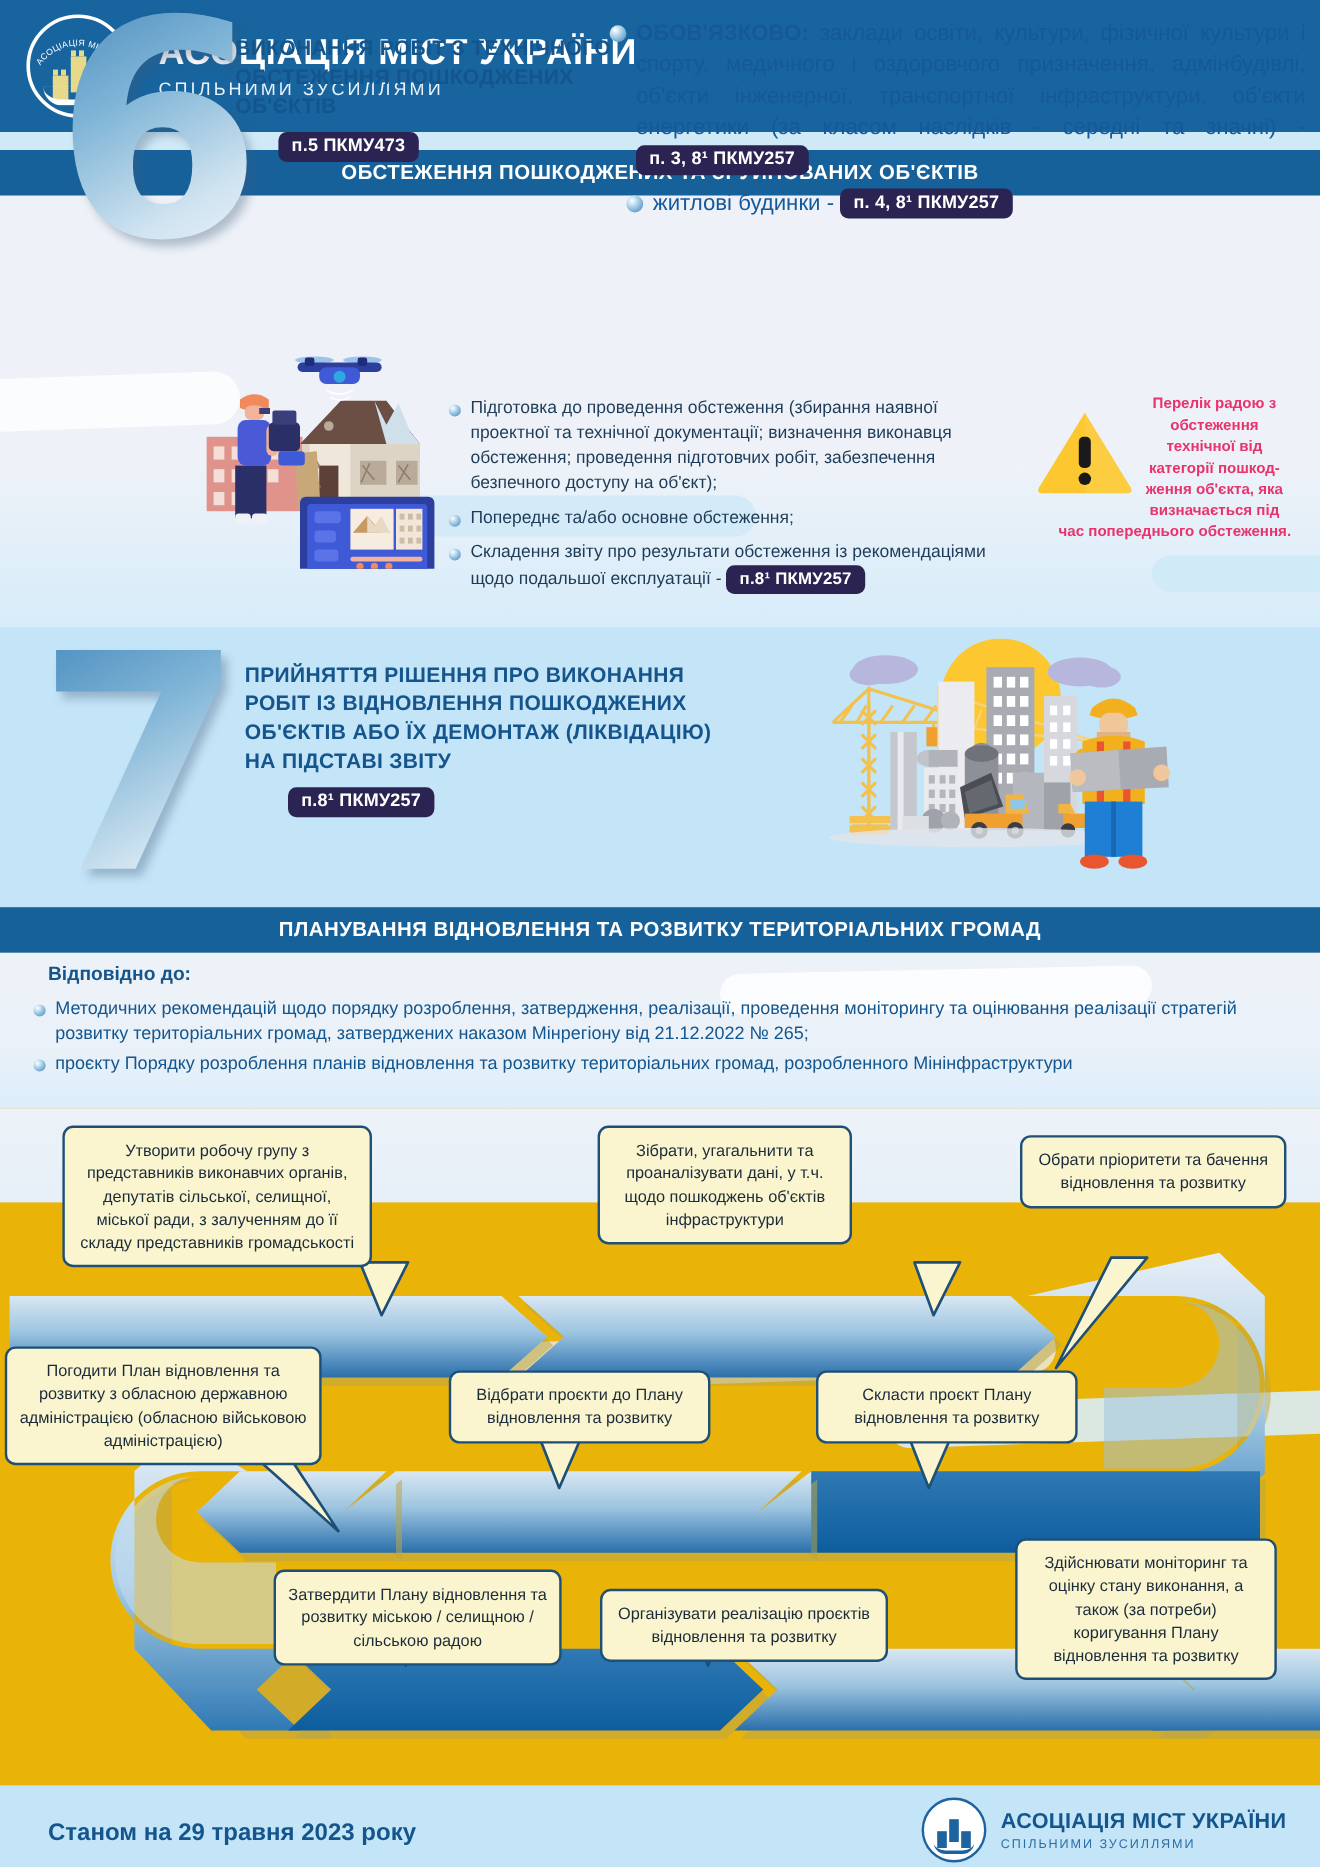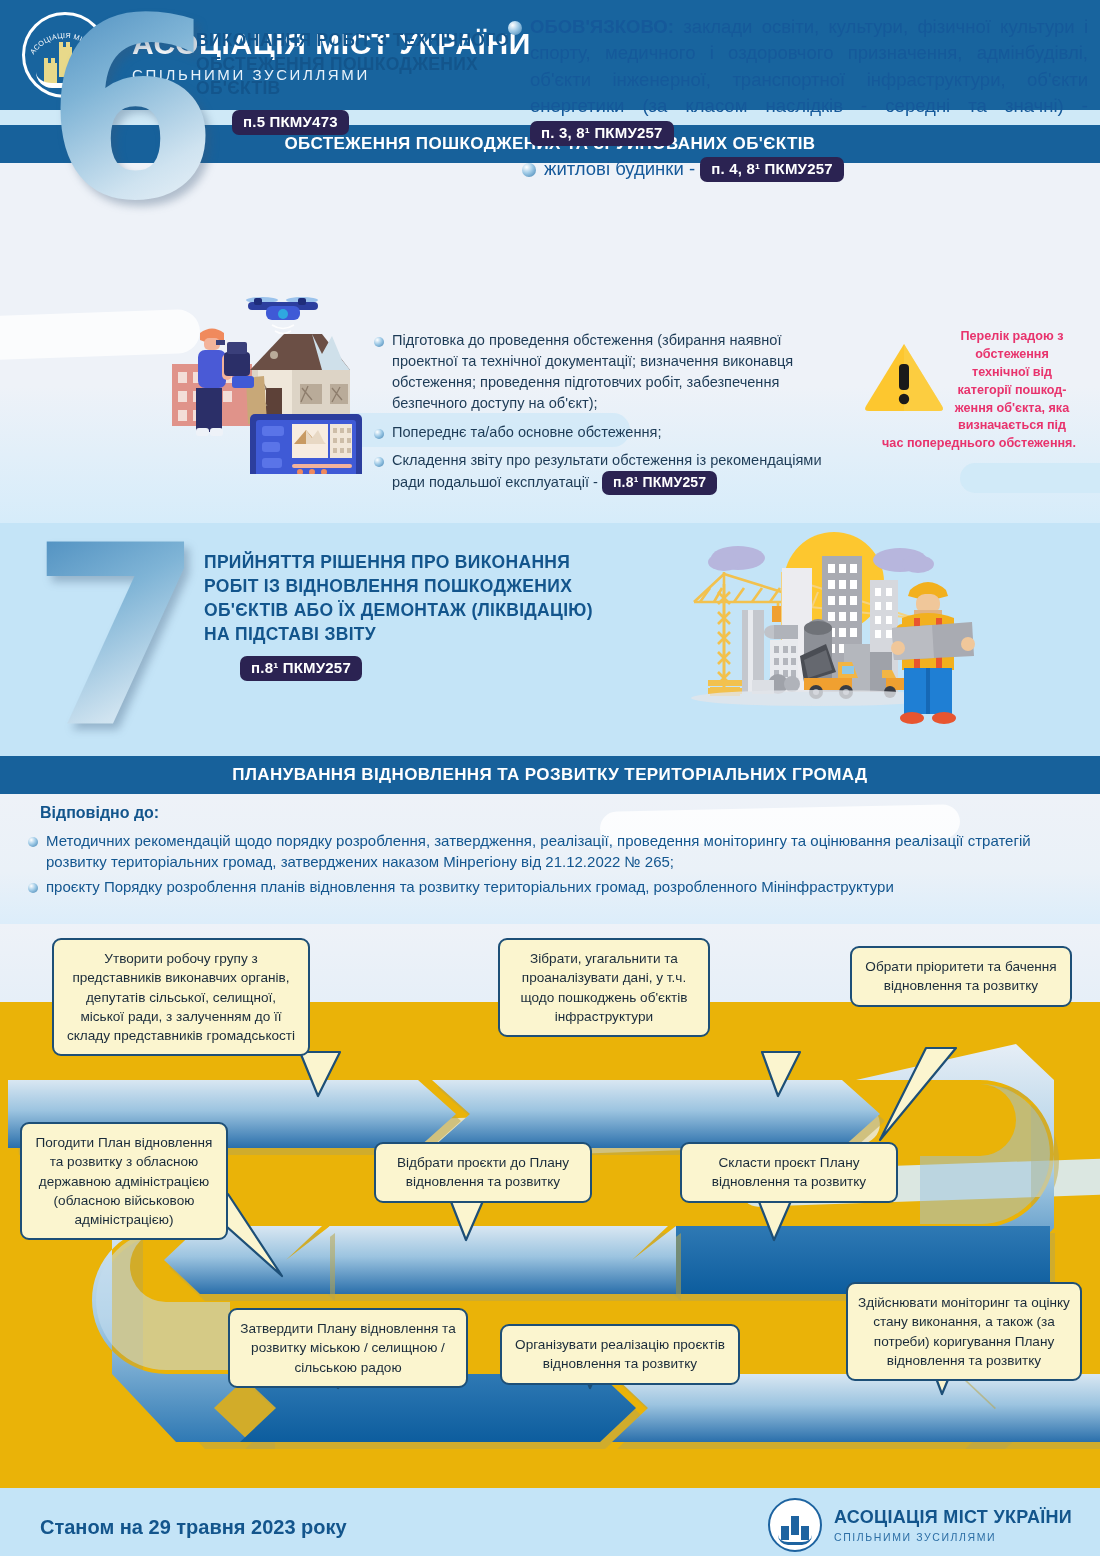--- a/index.html
+++ b/index.html
@@ -372,21 +372,21 @@
       <div class="bdot sm"></div>
       <div class="small-bullet-txt">Підготовка до проведення обстеження (збирання наявної проектної та технічної документації; визначення виконавця обстеження; проведення підготовчих робіт, забезпечення безпечного доступу на об'єкт);</div>
     </div>
     <div class="bullet-line" style="margin-top:7px">
       <div class="bdot sm"></div>
       <div class="small-bullet-txt">Попереднє та/або основне обстеження;</div>
     </div>
     <div class="bullet-line" style="margin-top:7px">
       <div class="bdot sm"></div>
       <div class="small-bullet-txt">
-        <span>Складення звіту про результати обстеження із рекомендаціями ради подальшої експлуатації -</span>
+        <span>Складення звіту про результати обстеження із рекомендаціями щодо подальшої експлуатації -</span>
         <span class="chip" style="font-size:14px">п.8¹ ПКМУ257</span>
       </div>
     </div>
   </div>
 
   <div class="warnbox">
     <svg class="warn-tri" viewBox="0 0 84 74">
       <path d="M42 4 L80 66 Q83 71 77 71 L7 71 Q1 71 4 66 Z" fill="#fdc72f"></path>
       <path d="M42 4 L80 66 Q83 71 77 71 L42 71 Z" fill="#fcd14f" opacity=".55"></path>
       <rect x="37" y="24" width="10" height="26" rx="4" fill="#1a1a1a"></rect>
@@ -649,37 +649,37 @@
     <div class="bubble" style="left:52px;  top:14px;  width:258px;">
       <span>Утворити робочу групу з представників виконавчих органів, депутатів сільської, селищної, міської ради, з залученням до її складу представників громадськості</span>
     </div>
     <div class="bubble" style="left:498px; top:14px;  width:212px;">
       <span>Зібрати, угагальнити та проаналізувати дані, у т.ч. щодо пошкоджень об'єктів інфраструктури</span>
     </div>
     <div class="bubble" style="left:850px; top:22px;  width:222px;">
       <span>Обрати пріоритети та бачення відновлення та розвитку</span>
     </div>
 
-    <div class="bubble" style="left:20px;  top:198px; width:208px;">
+    <div class="bubble" style="left:4px;  top:198px; width:264px;">
       <span>Погодити План відновлення та розвитку з обласною державною адміністрацією (обласною військовою адміністрацією)</span>
     </div>
     <div class="bubble" style="left:374px; top:218px; width:218px;">
       <span>Відбрати проєкти до Плану відновлення та розвитку</span>
     </div>
     <div class="bubble" style="left:680px; top:218px; width:218px;">
       <span>Скласти проєкт Плану відновлення та розвитку</span>
     </div>
 
     <div class="bubble" style="left:228px; top:384px; width:240px;">
       <span>Затвердити Плану відновлення та розвитку міською / селищною / сільською радою</span>
     </div>
     <div class="bubble" style="left:500px; top:400px; width:240px;">
       <span>Організувати реалізацію проєктів відновлення та розвитку</span>
     </div>
-    <div class="bubble" style="left:846px; top:358px; width:236px;">
+    <div class="bubble" style="left:846px; top:358px; width:218px;">
       <span>Здійснювати моніторинг та оцінку стану виконання, а також (за потреби) коригування Плану відновлення та розвитку</span>
     </div>
   </div>
 
   <div class="footer">
     <div class="footer-date">Станом на 29 травня 2023 року</div>
     <div class="footer-logo">
       <div class="flogo-wrap">
         <div class="flogo-ring"></div>
         <div class="flogo-inner">

